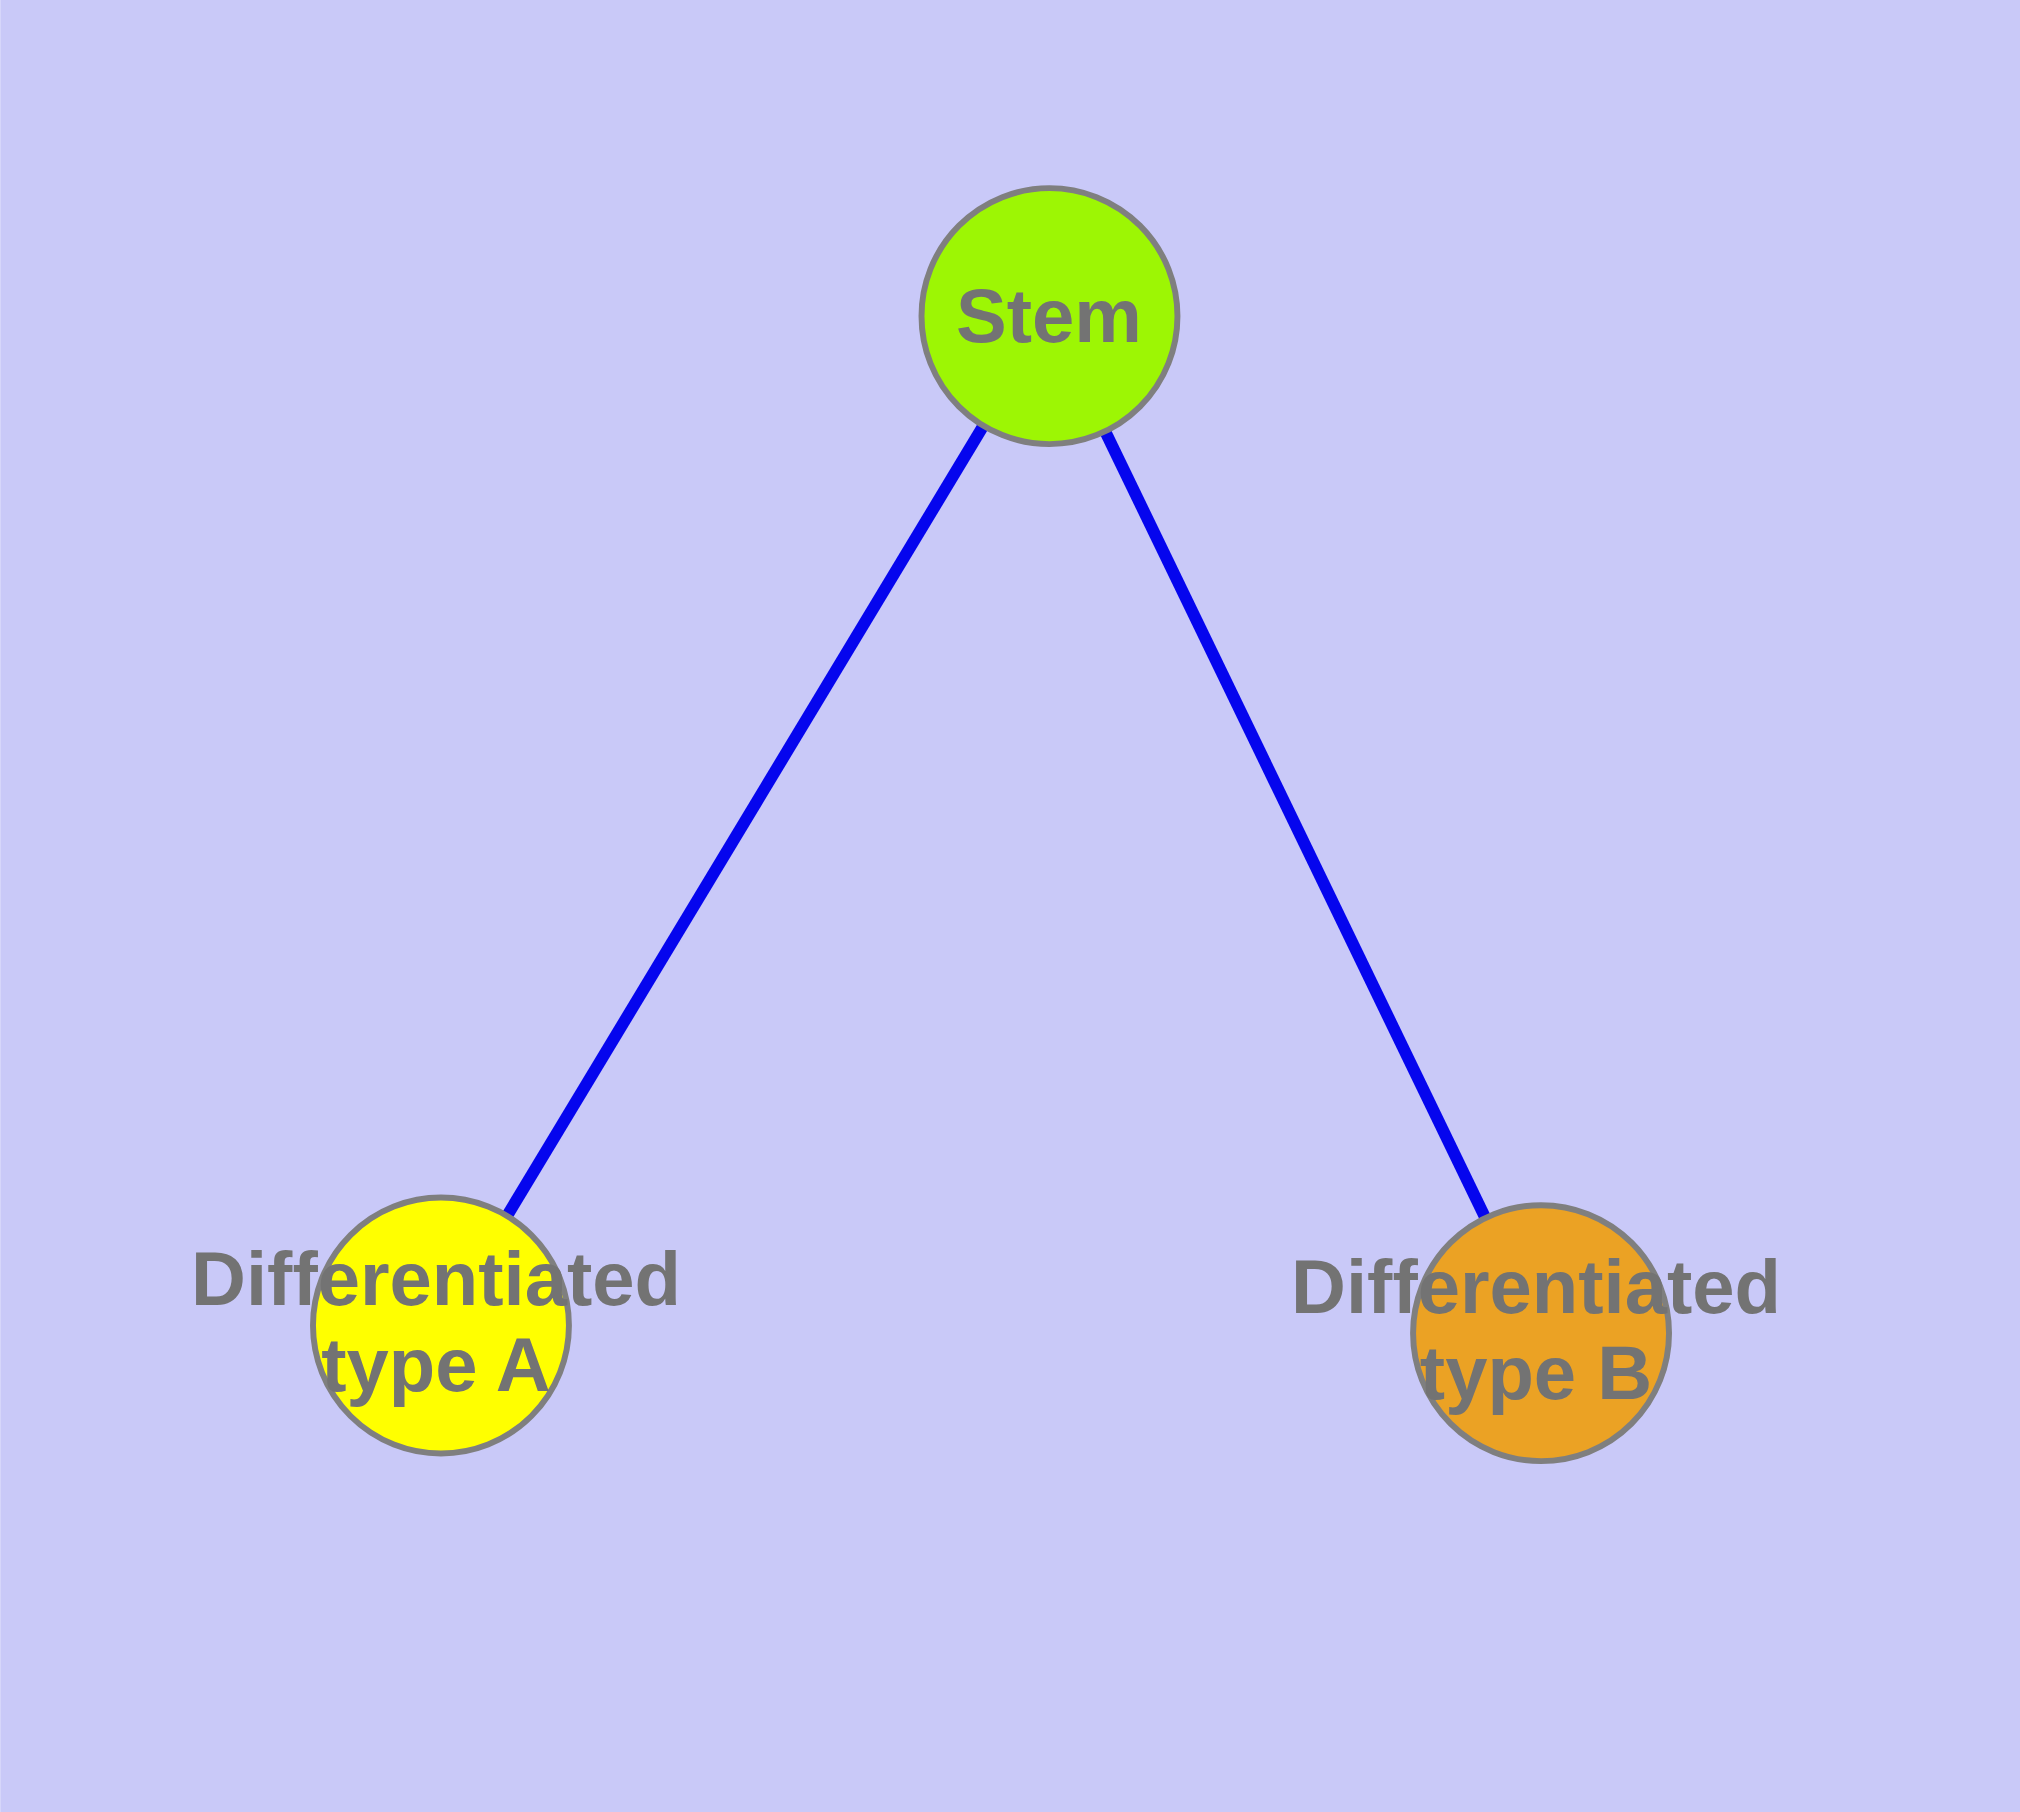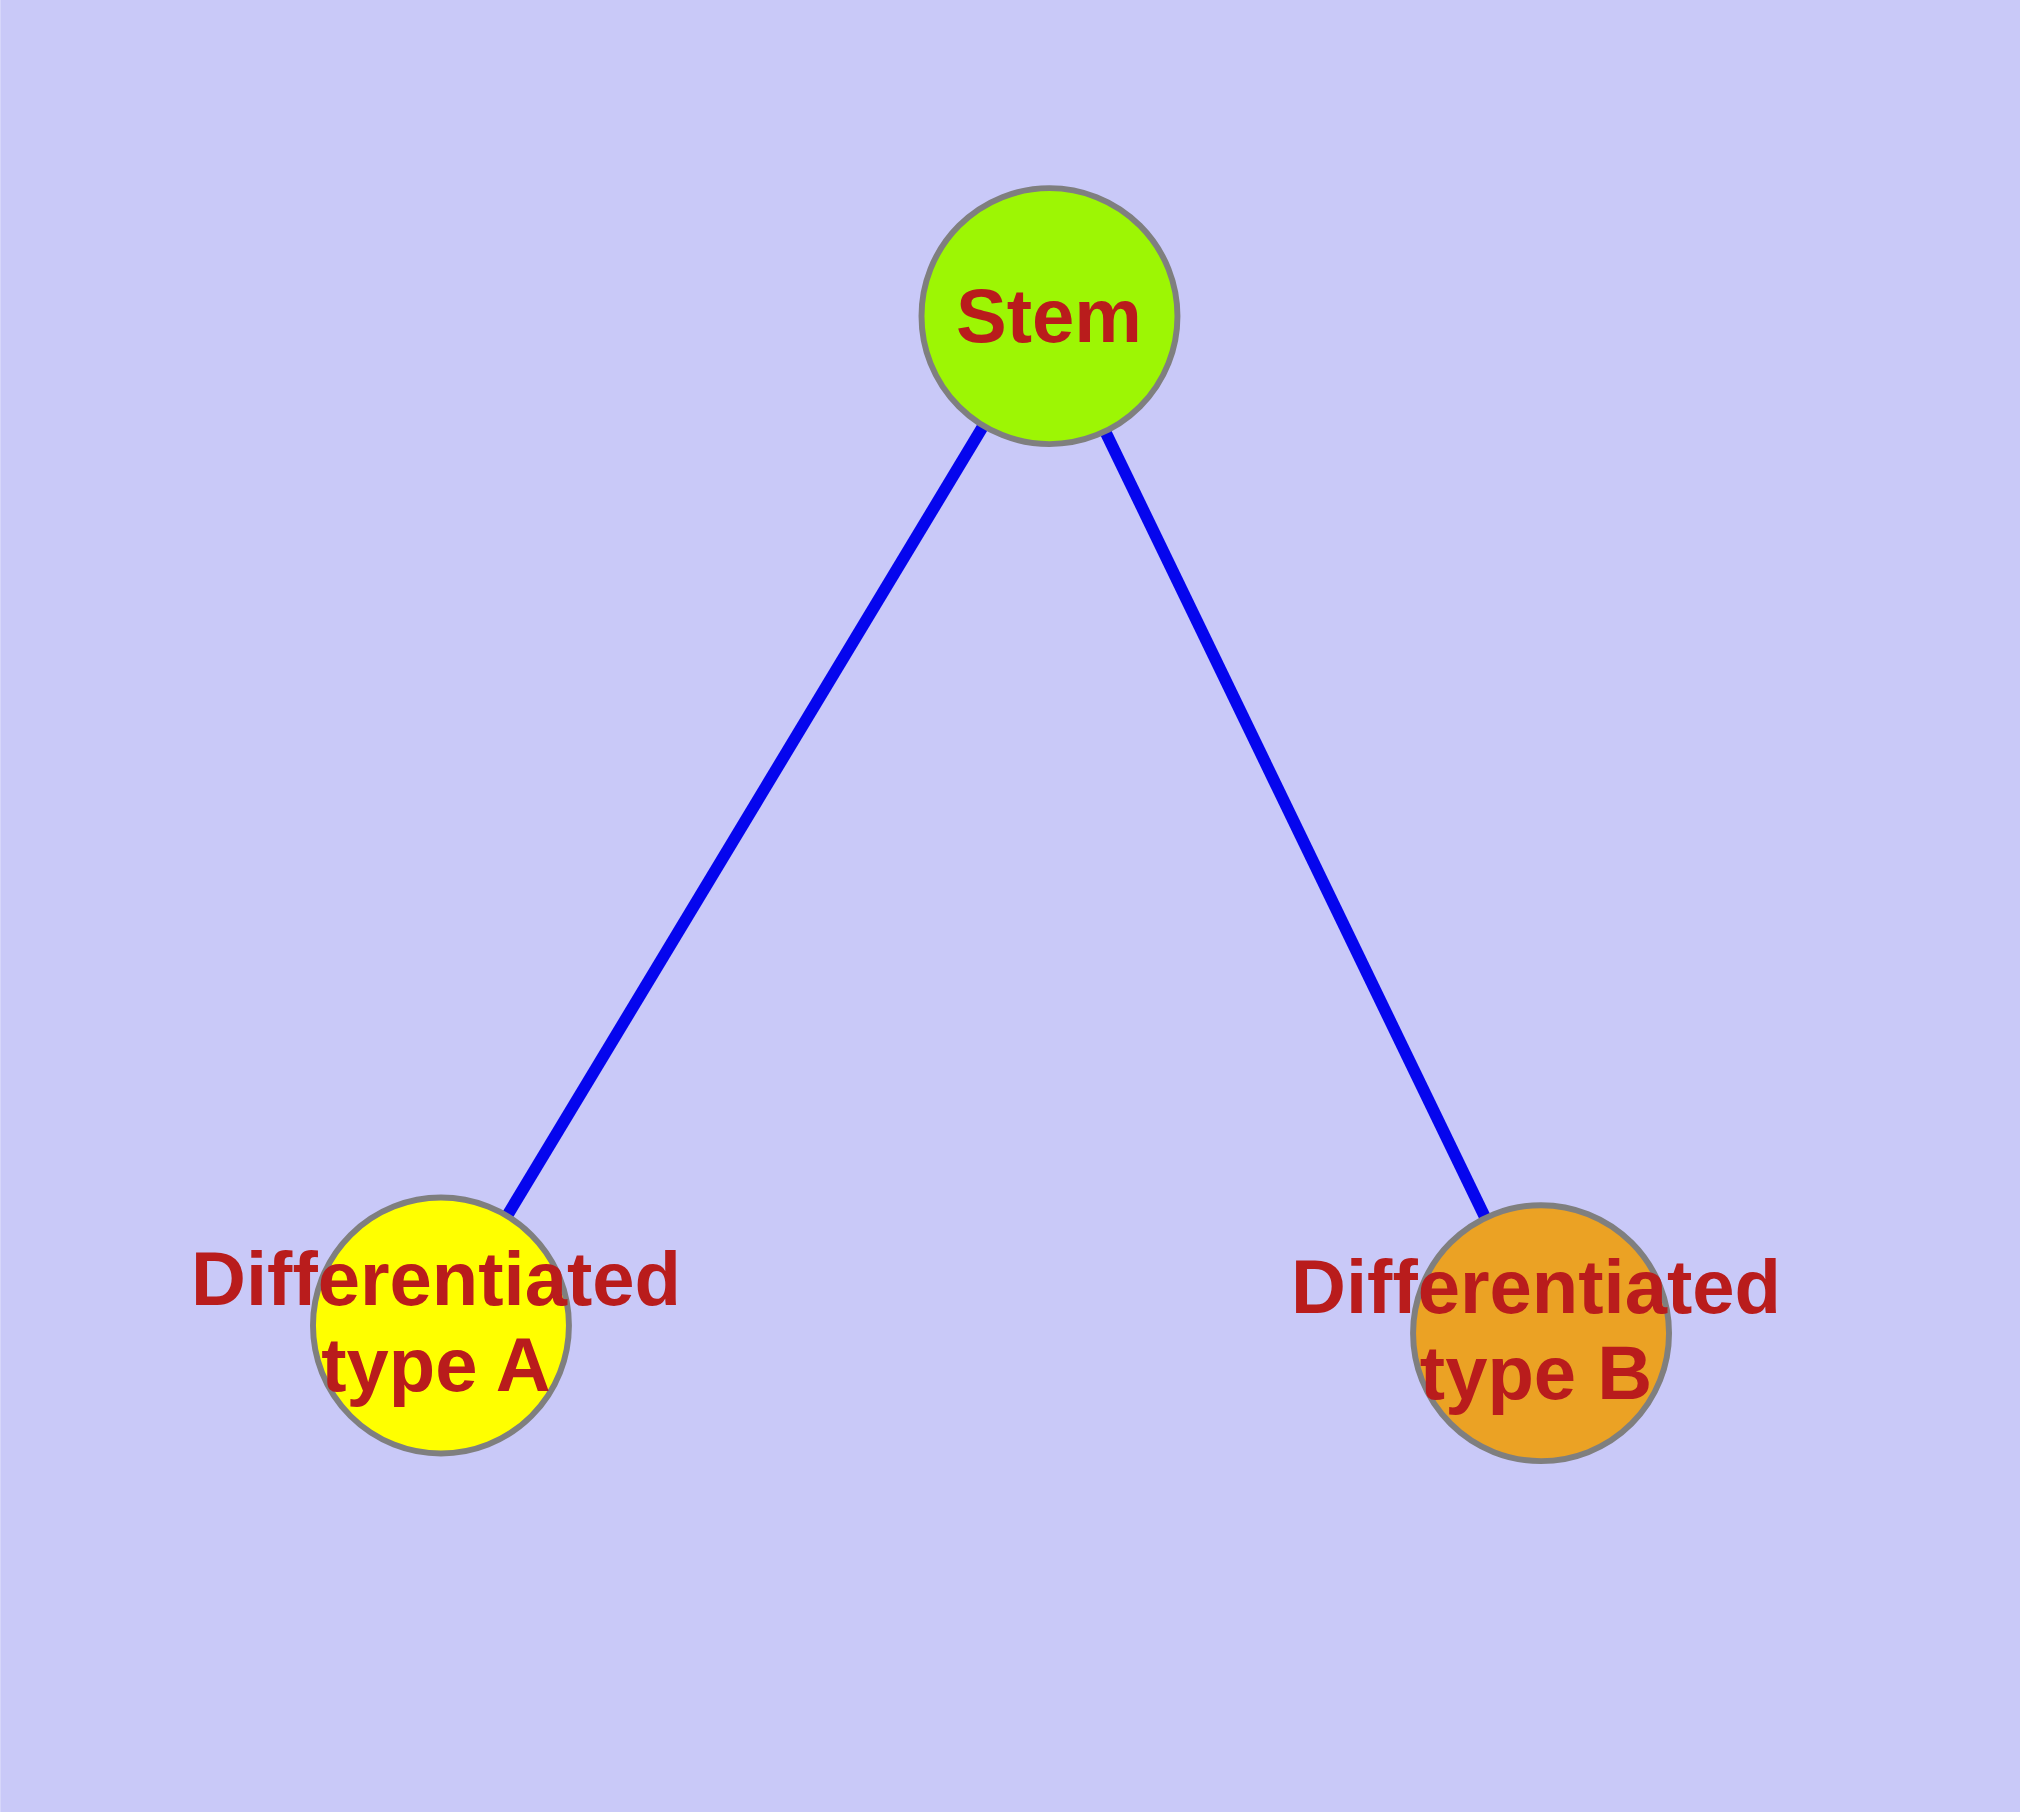--- a/index.html
+++ b/index.html
@@ -28,21 +28,21 @@
   }
   .node-circle {
     stroke-width: 7px;
   }
   .node-label {
     position: absolute;
     transform: translate(-50%, -50%);
     font-weight: bold;
     font-size: 76px;
     line-height: 1.13;
-    color: #b91c1c;
+    color: #737373;
     text-align: center;
     white-space: pre-line;
     pointer-events: none;
   }
 </style>
 </head>
 <body>
 
 <div class="canvas">
 

